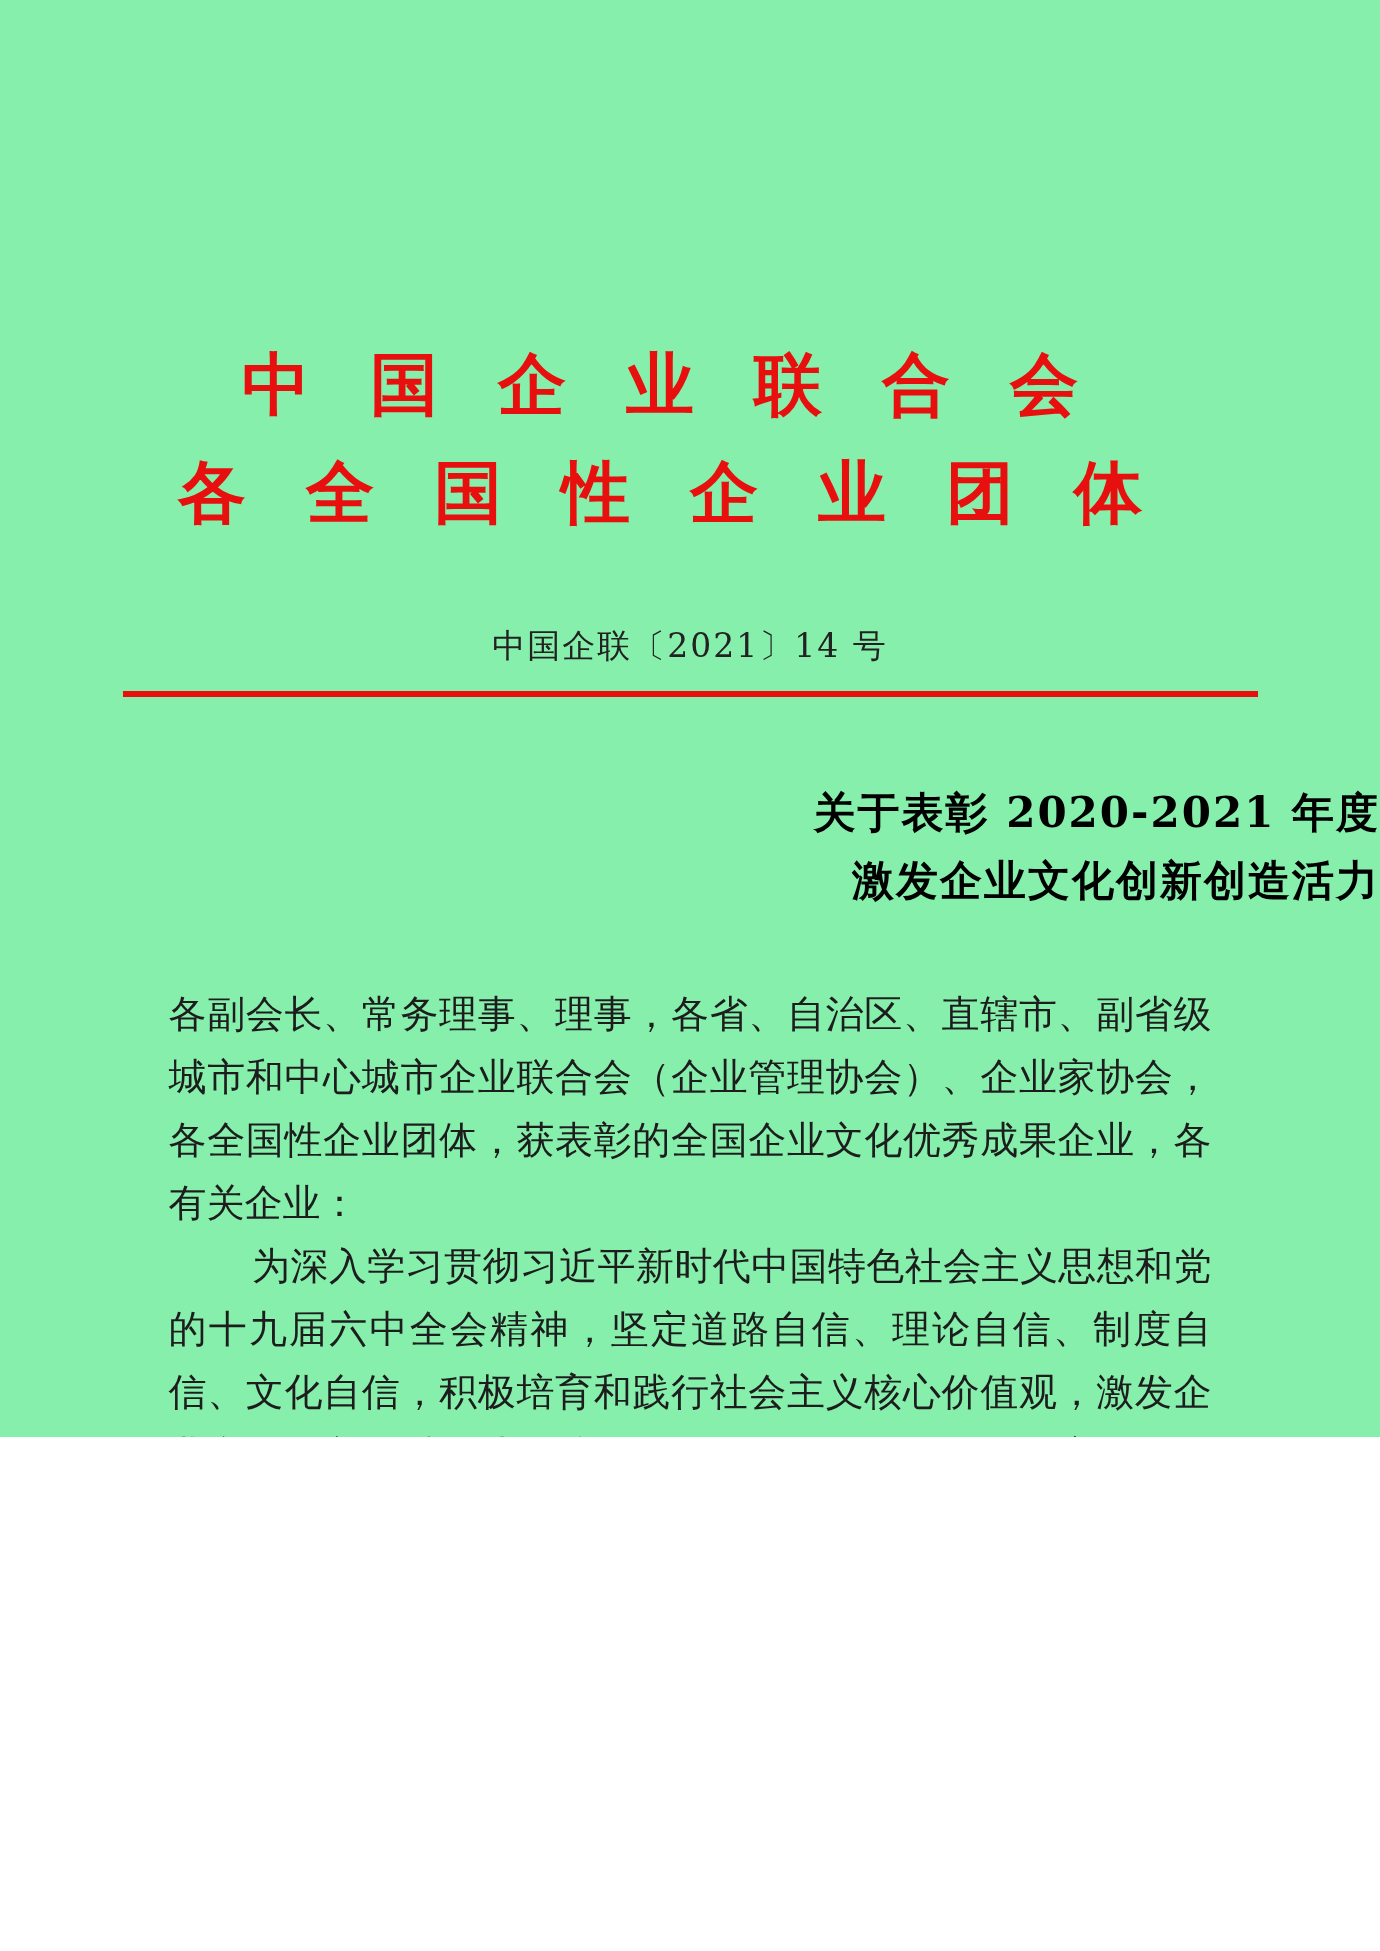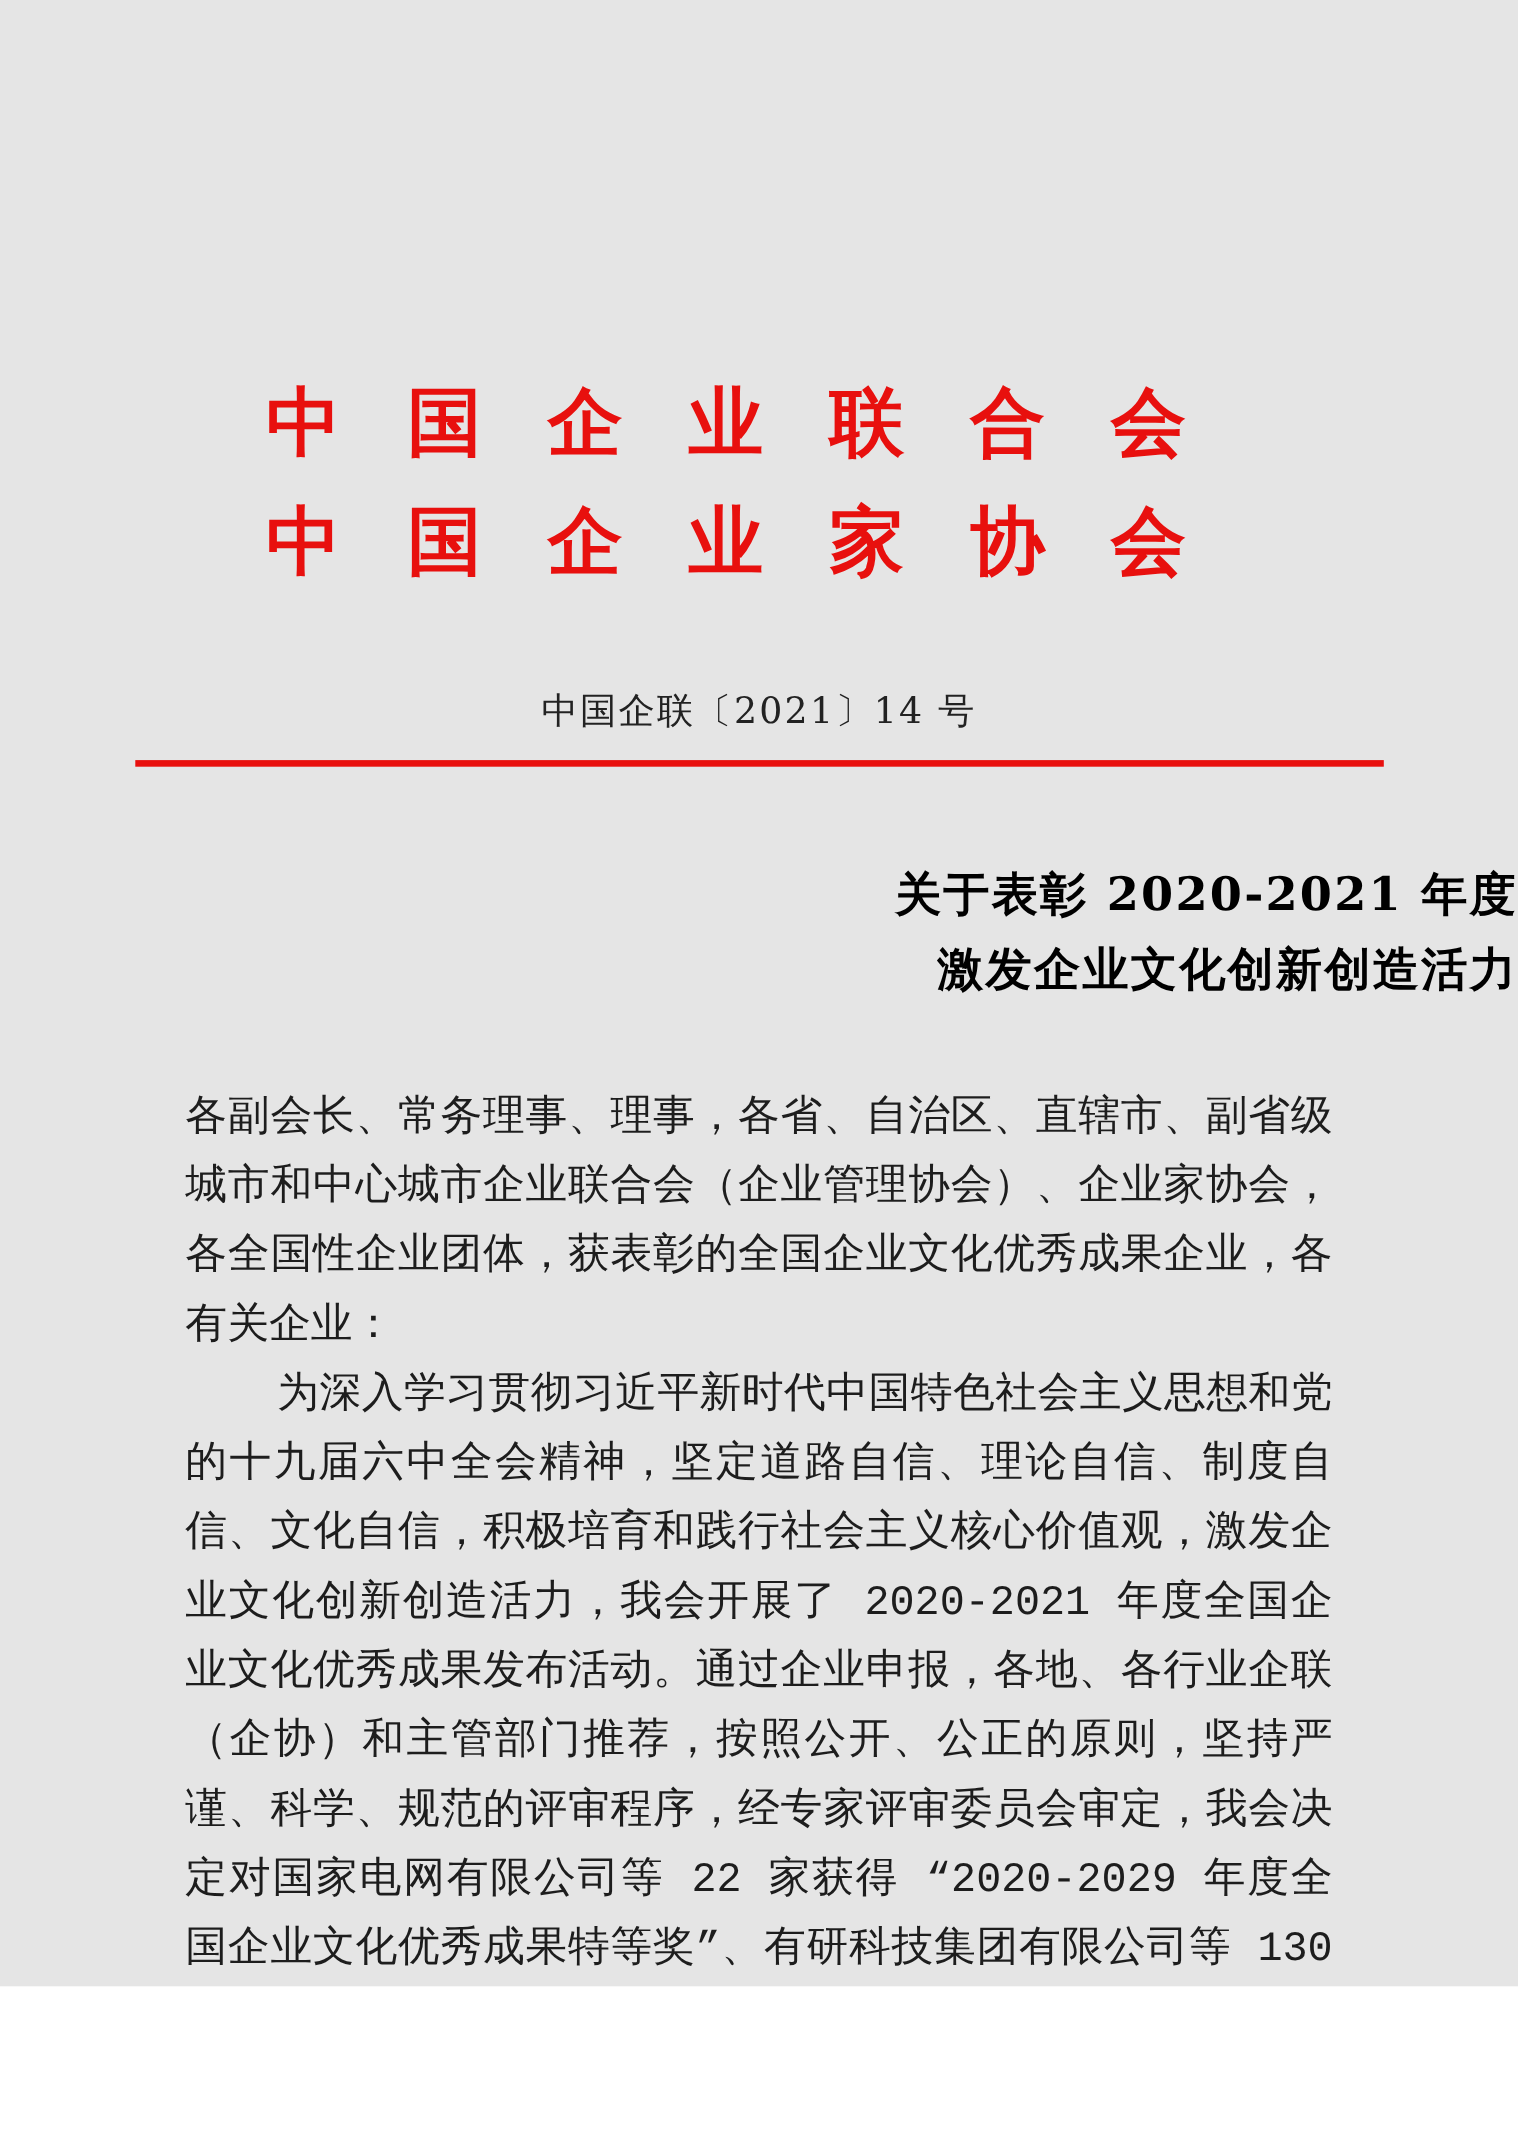--- a/index.html
+++ b/index.html
@@ -3,23 +3,23 @@
 <meta charset="utf-8">
 <style>
   html, body {
     margin: 0;
     padding: 0;
     background: #ffffff;
   }
   .page {
     position: relative;
     width: 1380px;
-    height: 1806px;
+    height: 1437px;
     margin: 0 auto;
-    background: #e5e5e5;
+    background: #86efac;
     overflow: hidden;
     font-family: "DejaVu Serif", "Liberation Serif", serif;
   }
   
   .org-header {
     padding-top: 330px;
     text-align: center;
   }
   .org-line {
     font-size: 68px;
@@ -77,21 +77,21 @@
     text-indent: 2.2em;
   }
 </style>
 </head>
 <body>
 
 <div class="page">
 
   <div class="org-header">
     <div class="org-line">中国企业联合会</div>
-    <div class="org-line">中国企业家协会</div>
+    <div class="org-line">各全国性企业团体</div>
   </div>
 
   <div class="doc-number">中国企联〔2021〕14 号</div>
 
   <div class="red-line"></div>
 
   <div class="doc-title">
     <div class="t-line">关于表彰 2020-2021 年度</div>
     <div class="t-line">激发企业文化创新创造活力</div>
   </div>

